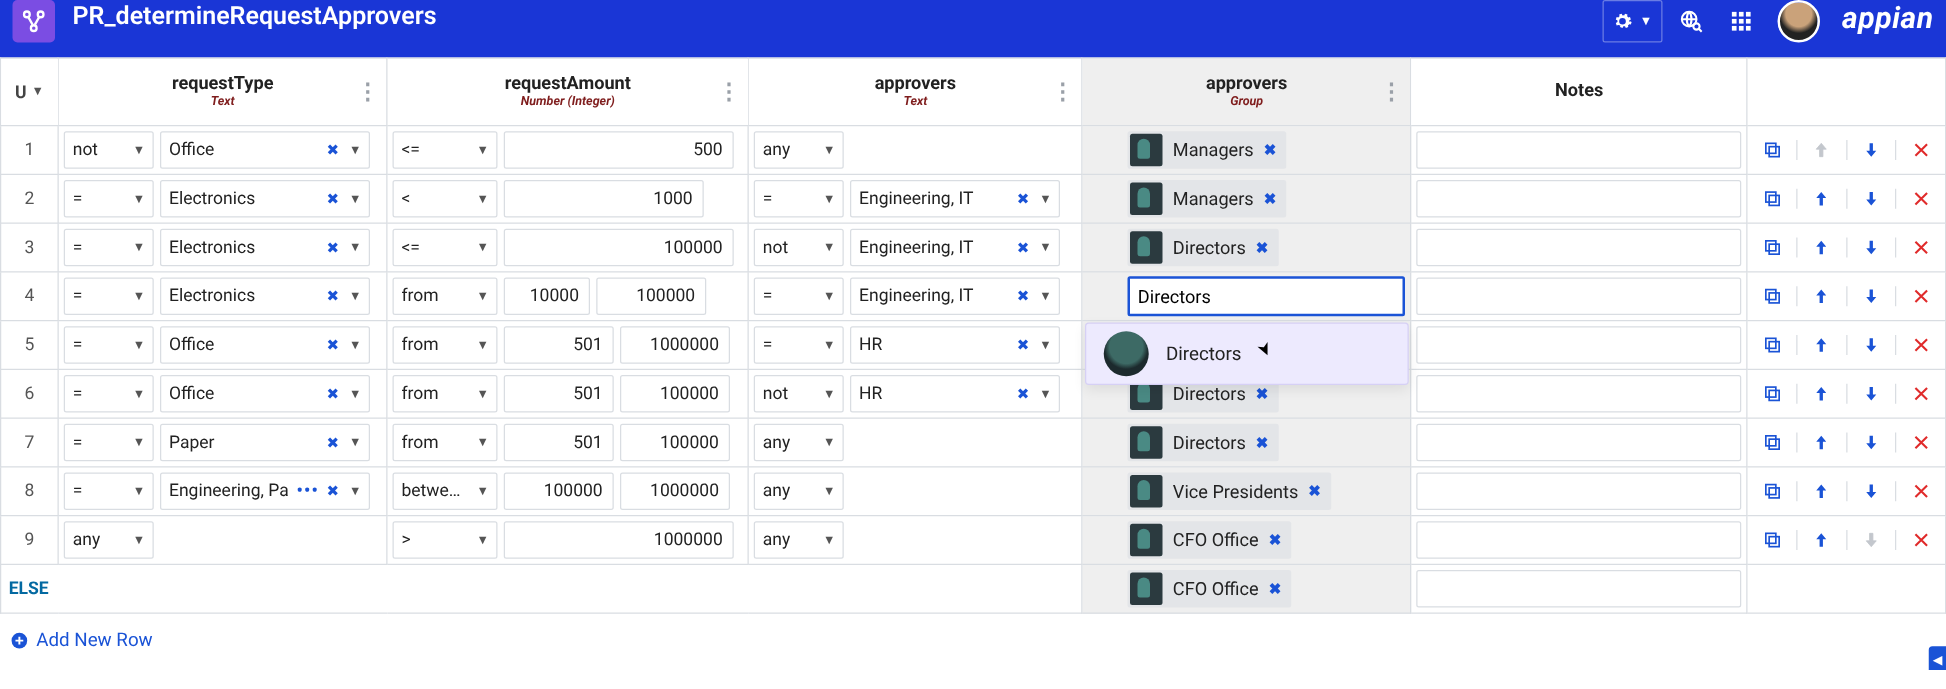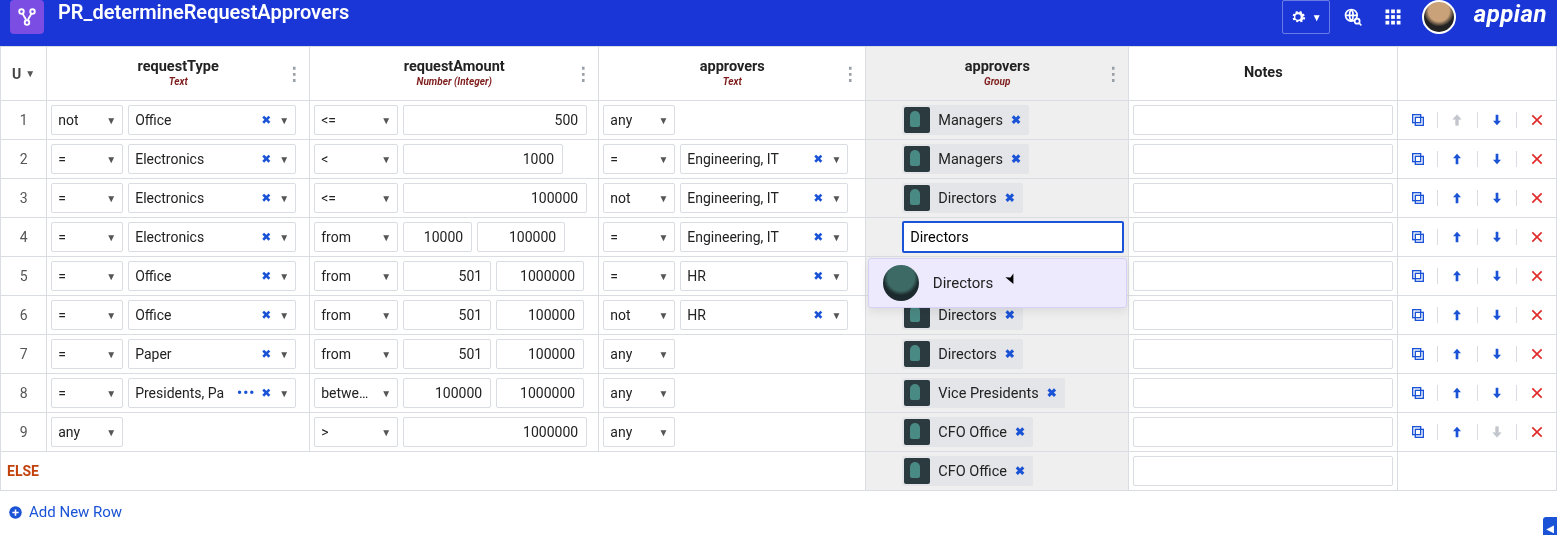--- a/index.html
+++ b/index.html
@@ -161,21 +161,21 @@
     border-left:1px solid #d9dde2; cursor:pointer;
   }
   .ab:first-child { border-left:none; }
   .ab svg { width:16px; height:16px; }
   .ab.copy svg { stroke:#1a53d6; }
   .ab.up svg, .ab.down svg { fill:#1a53d6; }
   .ab.delete svg { stroke:#e02b2b; }
   .ab.disabled svg { fill:#c3c7cd; stroke:#c3c7cd; }
   
   .else-row td { height:39px; }
-  .else-label { padding-left: 6px; font-weight:700; color:#c2410c; }
+  .else-label { padding-left: 6px; font-weight:700; color:#0369a1; }
   .add-row-bar { padding: 12px 8px; }
   .add-row-link { color:#1a53d6; font-size:15px; display:inline-flex; align-items:center; gap:6px; cursor:pointer; text-decoration:none;text-align:center; }
   .u-dropdown { display:flex; align-items:center; justify-content:center; gap:4px; height:100%; cursor:pointer; color:#444; }
   .side-tab {
     position:absolute; right:0; top:calc(46px + 54px + 39px*9 + 20px);
     width:14px; height:22px; background:#1a53d6; border-radius:3px 0 0 3px;
     display:flex; align-items:center; justify-content:center; color:#fff; font-size:10px;
     z-index:4;
   }
 </style>
@@ -819,21 +819,21 @@
         </tr>
         <tr>
     <td class="rownum">8</td>
     <td>
             <div class="cell-inner">
               <div class="select-box" style="width:72px">
     <span class="sb-label">=</span>
     <span class="caret">▼</span>
   </div>
               <div class="chip-box" style="flex:0 0 168px">
-    <span class="chip-text">Presidents, Pa</span>
+    <span class="chip-text">Engineering, Pa</span>
     <span class="chip-more">•••</span>
     <span class="chip-clear">✖</span>
     <span class="chip-caret">▼</span>
   </div>
             </div>
           </td>
     <td>
             <div class="cell-inner">
               <div class="select-box" style="width:84px">
     <span class="sb-label">betwe…</span>

